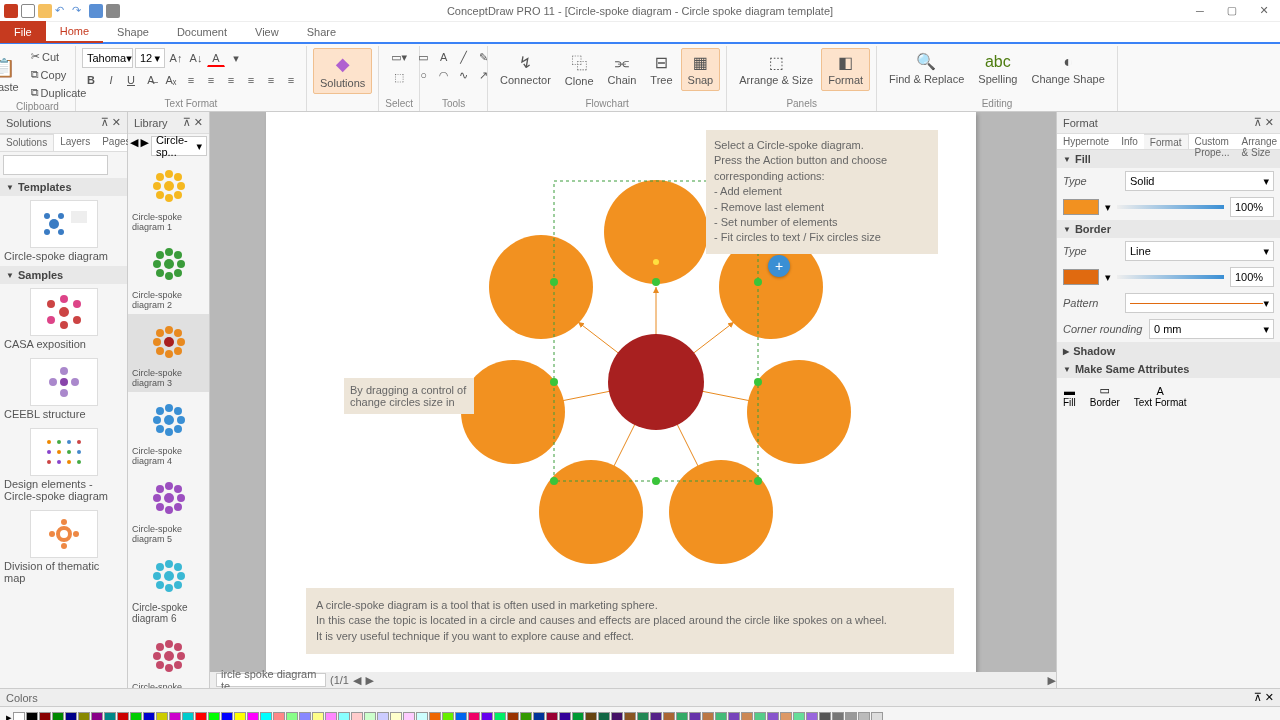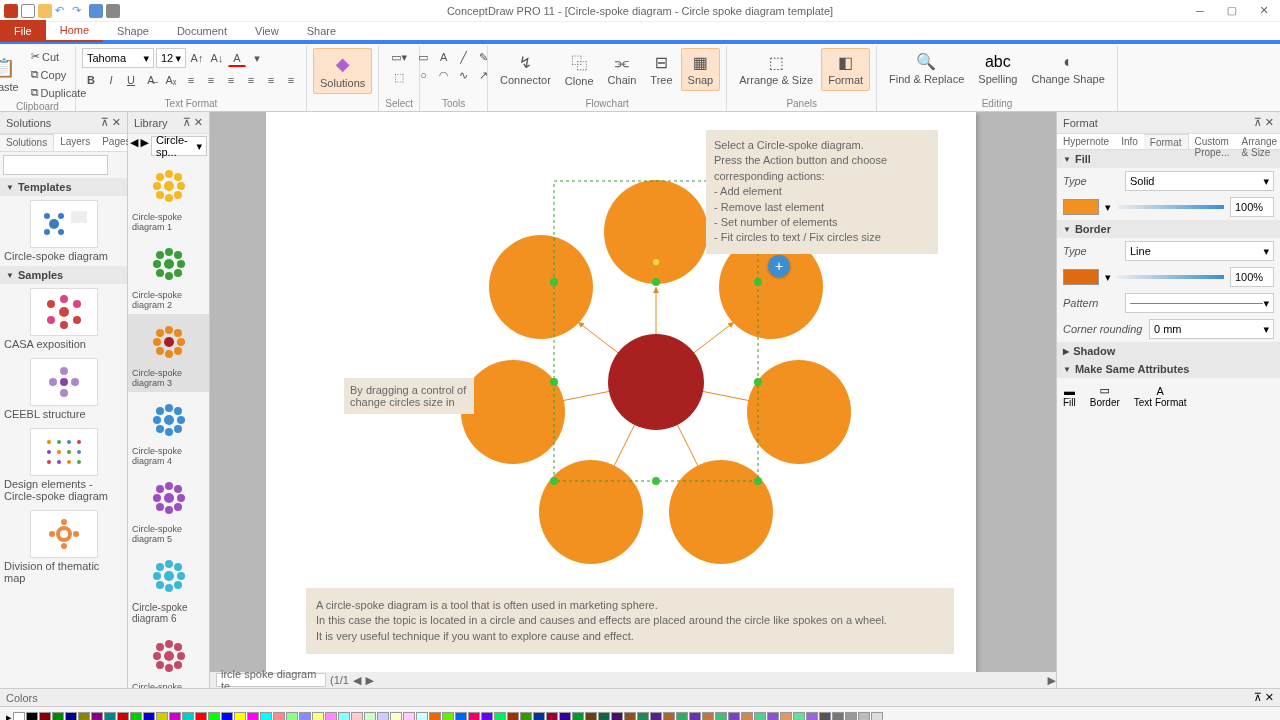--- a/index.html
+++ b/index.html
@@ -3,21 +3,21 @@
 <meta charset="utf-8">
 <style>
 *{margin:0;padding:0;box-sizing:border-box;font-family:'Segoe UI',Tahoma,sans-serif;font-size:11px;}
 body{background:#fff;width:1280px;height:720px;overflow:hidden;position:relative;}
 .titlebar{height:22px;background:#fff;display:flex;align-items:center;justify-content:space-between;border-bottom:1px solid #eee;}
 .titlebar-left{display:flex;align-items:center;gap:3px;padding-left:4px;}
 .qat-icon{width:14px;height:14px;display:inline-block;border-radius:2px;}
 .titlebar-title{position:absolute;left:50%;transform:translateX(-50%);font-size:11px;color:#666;}
 .titlebar-right{display:flex;}
 .win-btn{width:32px;height:22px;display:flex;align-items:center;justify-content:center;color:#666;}
-.tabbar{height:22px;background:#fff;display:flex;align-items:center;border-bottom:4px solid #3b82f6;}
+.tabbar{height:22px;background:#fff;display:flex;align-items:center;border-bottom:2px solid #3b82f6;}
 .file-tab{background:#c63a1f;color:#fff;padding:4px 14px;height:22px;display:flex;align-items:center;}
 .tab{padding:4px 14px;color:#666;height:22px;display:flex;align-items:center;}
 .tab.active{color:#c63a1f;border-bottom:2px solid #c63a1f;}
 .ribbon{height:68px;background:#f9f9f9;display:flex;border-bottom:1px solid #ccc;padding-top:2px;}
 .ribbon-group{border-right:1px solid #ddd;padding:2px 6px;display:flex;flex-direction:column;justify-content:space-between;align-items:center;}
 .ribbon-group-label{font-size:10px;color:#888;text-align:center;margin-top:auto;}
 .ribbon-row{display:flex;gap:2px;align-items:center;}
 .ribbon-btn{padding:2px 4px;border-radius:2px;display:flex;align-items:center;gap:2px;font-size:11px;color:#555;}
 .ribbon-large{flex-direction:column;text-align:center;padding:4px 6px;font-size:10px;}
 .ribbon-large.active{background:#fde3cc;border:1px solid #f0c090;}
@@ -97,21 +97,21 @@
             <span>⧉</span>
             <span>Duplicate</span>
           </div>
       </div>
     </div>
     <div class="ribbon-group-label">Clipboard</div>
   </div>
   <div class="ribbon-group" style="flex:0 0 200px">
     <div style="width:100%">
       <div class="ribbon-row">
-        <div class="combo" style="width:72px">
+        <div class="combo" style="width:51px">
             <span>Tahoma</span>
             <span>▾</span>
           </div>
         <div class="combo" style="width:30px">
             <span>12</span>
             <span>▾</span>
           </div>
         <div class="format-btn">A↑</div>
         <div class="format-btn">A↓</div>
         <div class="format-btn" style="border-bottom:2px solid red">A</div>
@@ -212,21 +212,21 @@
     </div>
     <div class="ribbon-group-label">Panels</div>
   </div>
   <div class="ribbon-group">
     <div class="ribbon-row">
       <div class="ribbon-btn ribbon-large">
           <span style="font-size:16px">🔍</span>
           <span>Find &amp; Replace</span>
         </div>
       <div class="ribbon-btn ribbon-large">
-          <span style="font-size:16px;color:#000000">abc</span>
+          <span style="font-size:16px;color:#4d7c0f">abc</span>
           <span>Spelling</span>
         </div>
       <div class="ribbon-btn ribbon-large">
           <span style="font-size:16px">◐</span>
           <span>Change Shape</span>
         </div>
     </div>
     <div class="ribbon-group-label">Editing</div>
   </div>
 </div>

